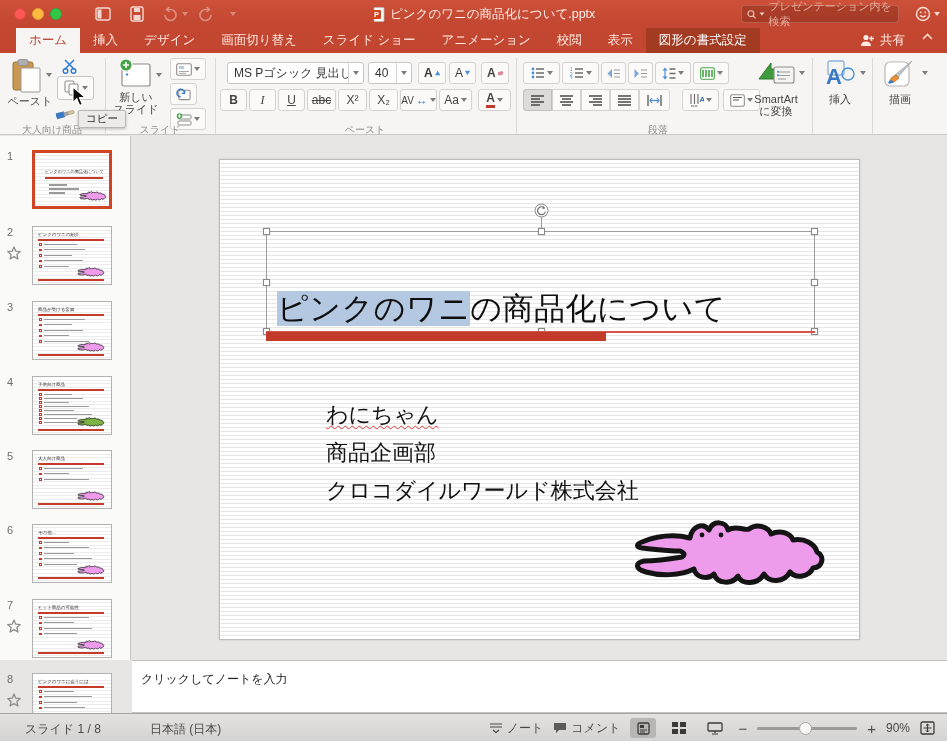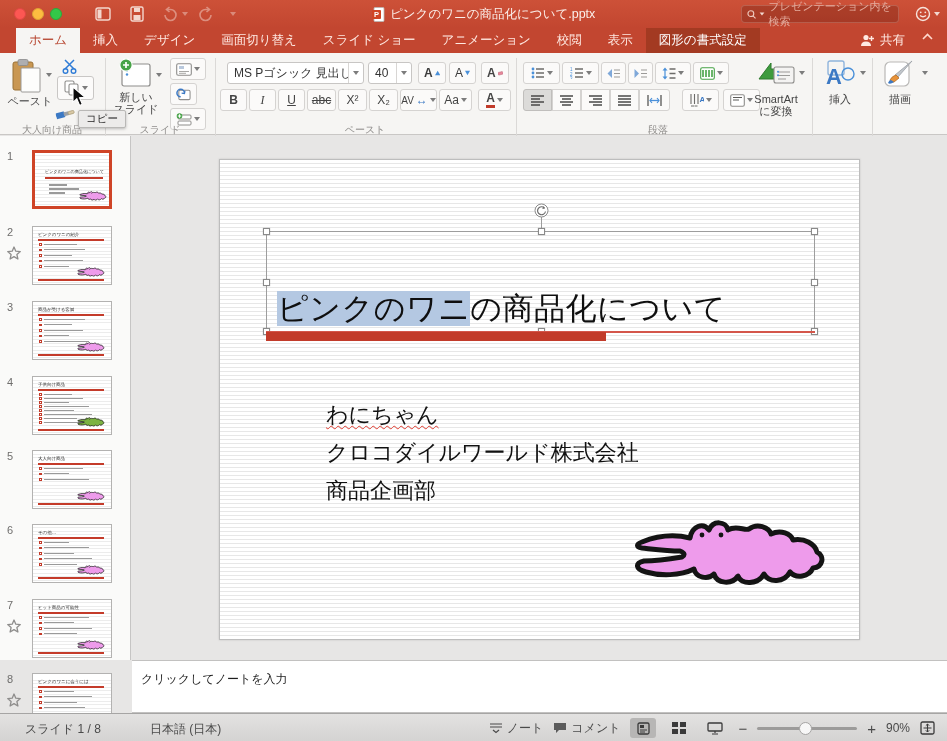--- a/index.html
+++ b/index.html
@@ -597,22 +597,22 @@
         <div class="hnd" style="left:-4px;bottom:-4px"></div>
         <div class="hnd" style="left:271px;bottom:-4px"></div>
         <div class="hnd" style="right:-4px;bottom:-4px"></div>
         <div class="slide-title"><span class="hl">ピンクのワニ</span><span>の商品化について</span></div>
       </div>
       <div class="redthin"></div>
       <div class="redthick"></div>
 
       <div class="bodytext">
         <div class="wavy">わにちゃん</div>
+        <div>商品企画部</div>
         <div>クロコダイルワールド株式会社</div>
-        <div>商品企画部</div>
       </div>
 
       <svg class="abs" style="left:412px;top:346px;color:#EE9BEB" width="198" height="95" viewBox="0 0 198 95">
         <use href="#croc"></use>
       </svg>
     </div>
   </div>
 
   <div class="abs notes">
     <div class="abs notes-ph">クリックしてノートを入力</div>

